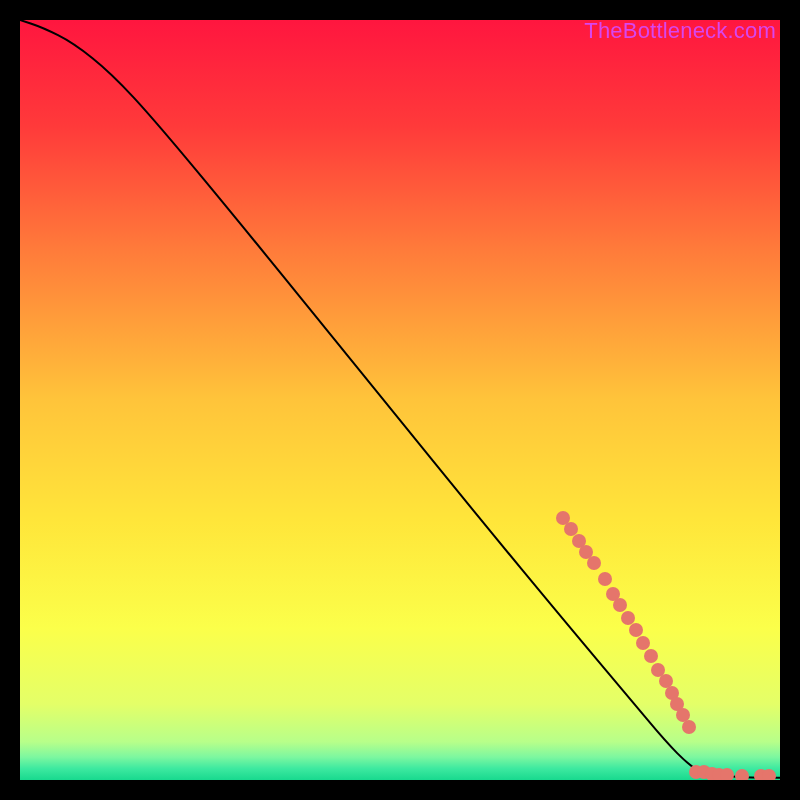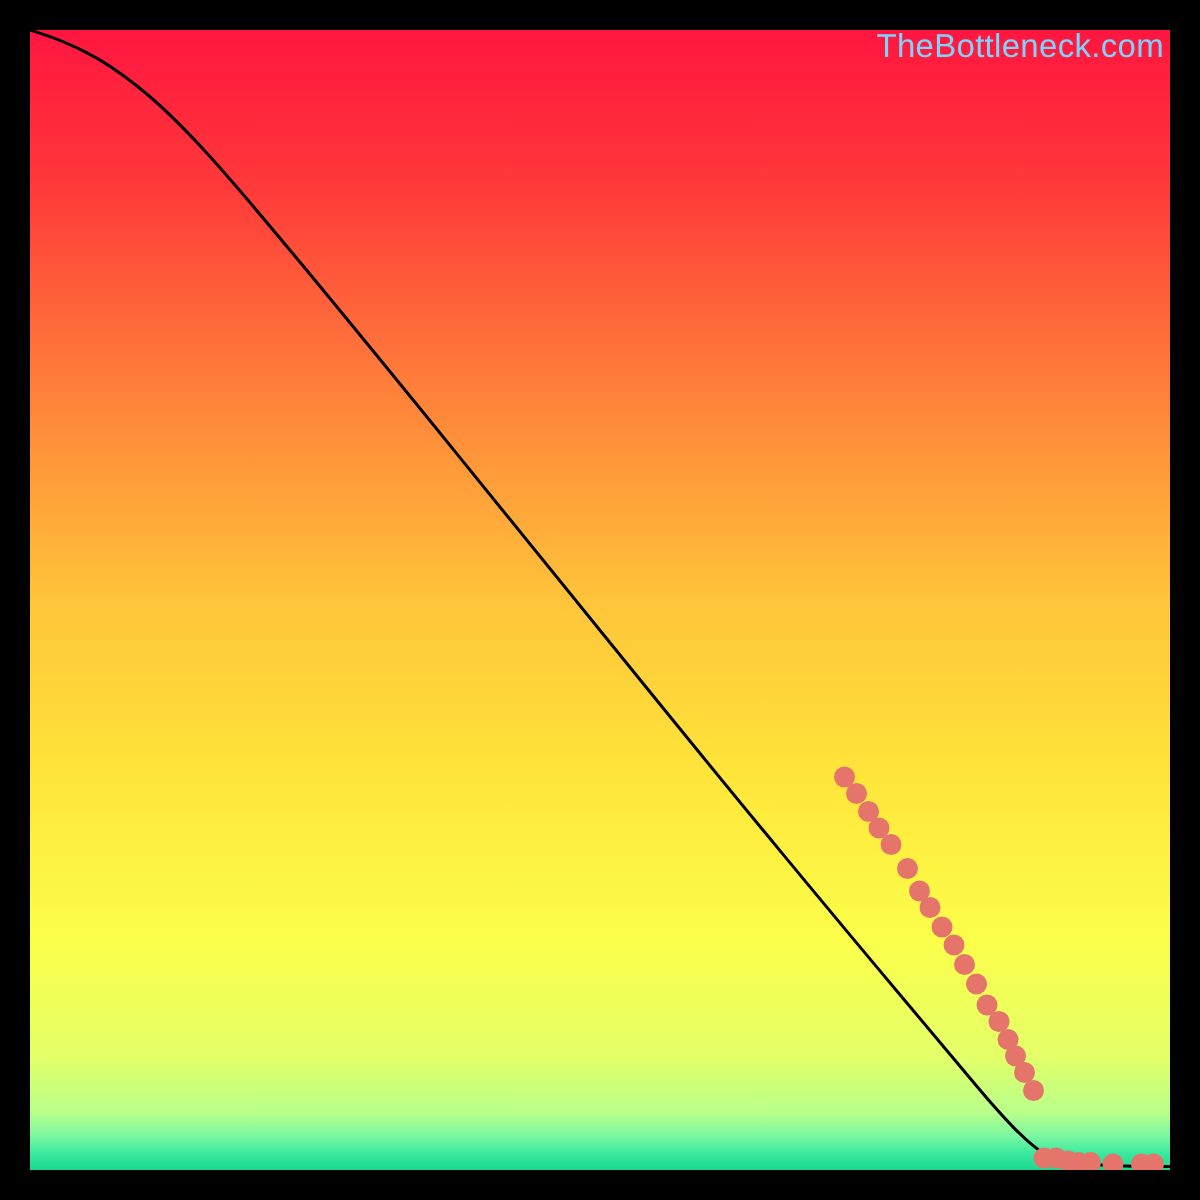--- a/index.html
+++ b/index.html
@@ -33,21 +33,21 @@
     top: 0;
     width: 100%;
     height: 100%;
   }
   .watermark {
     position: absolute;
     right: 4px;
     top: -2px;
     font-size: 22px;
     font-weight: 500;
-    color: #7dd3fc;
+    color: #d946ef;
     letter-spacing: 0.2px;
     z-index: 5;
   }
   svg.curve {
     position: absolute;
     left: 0;
     top: 0;
     width: 760px;
     height: 760px;
     z-index: 3;

